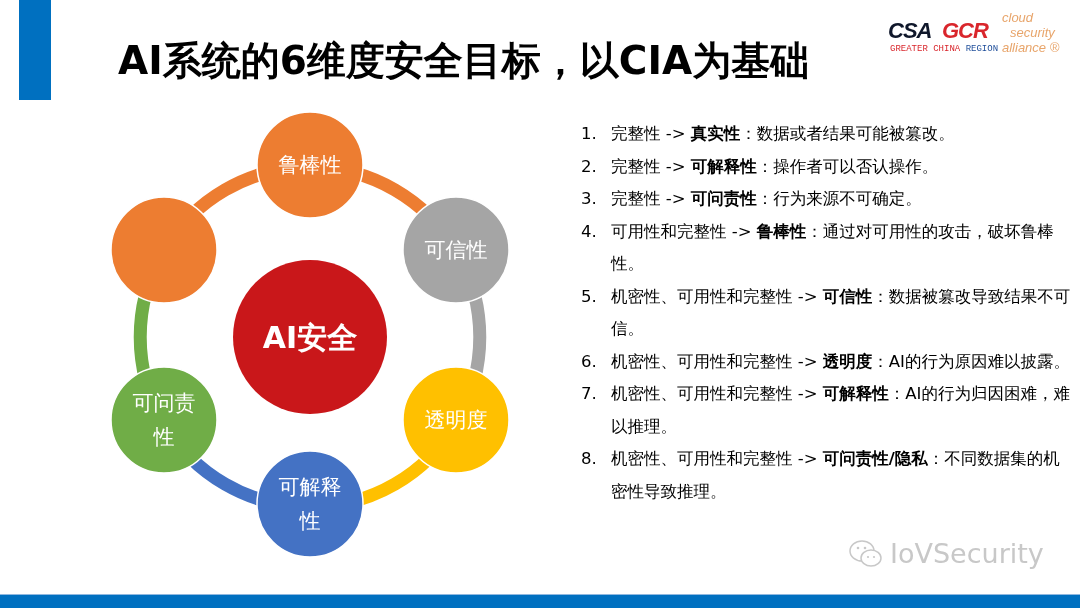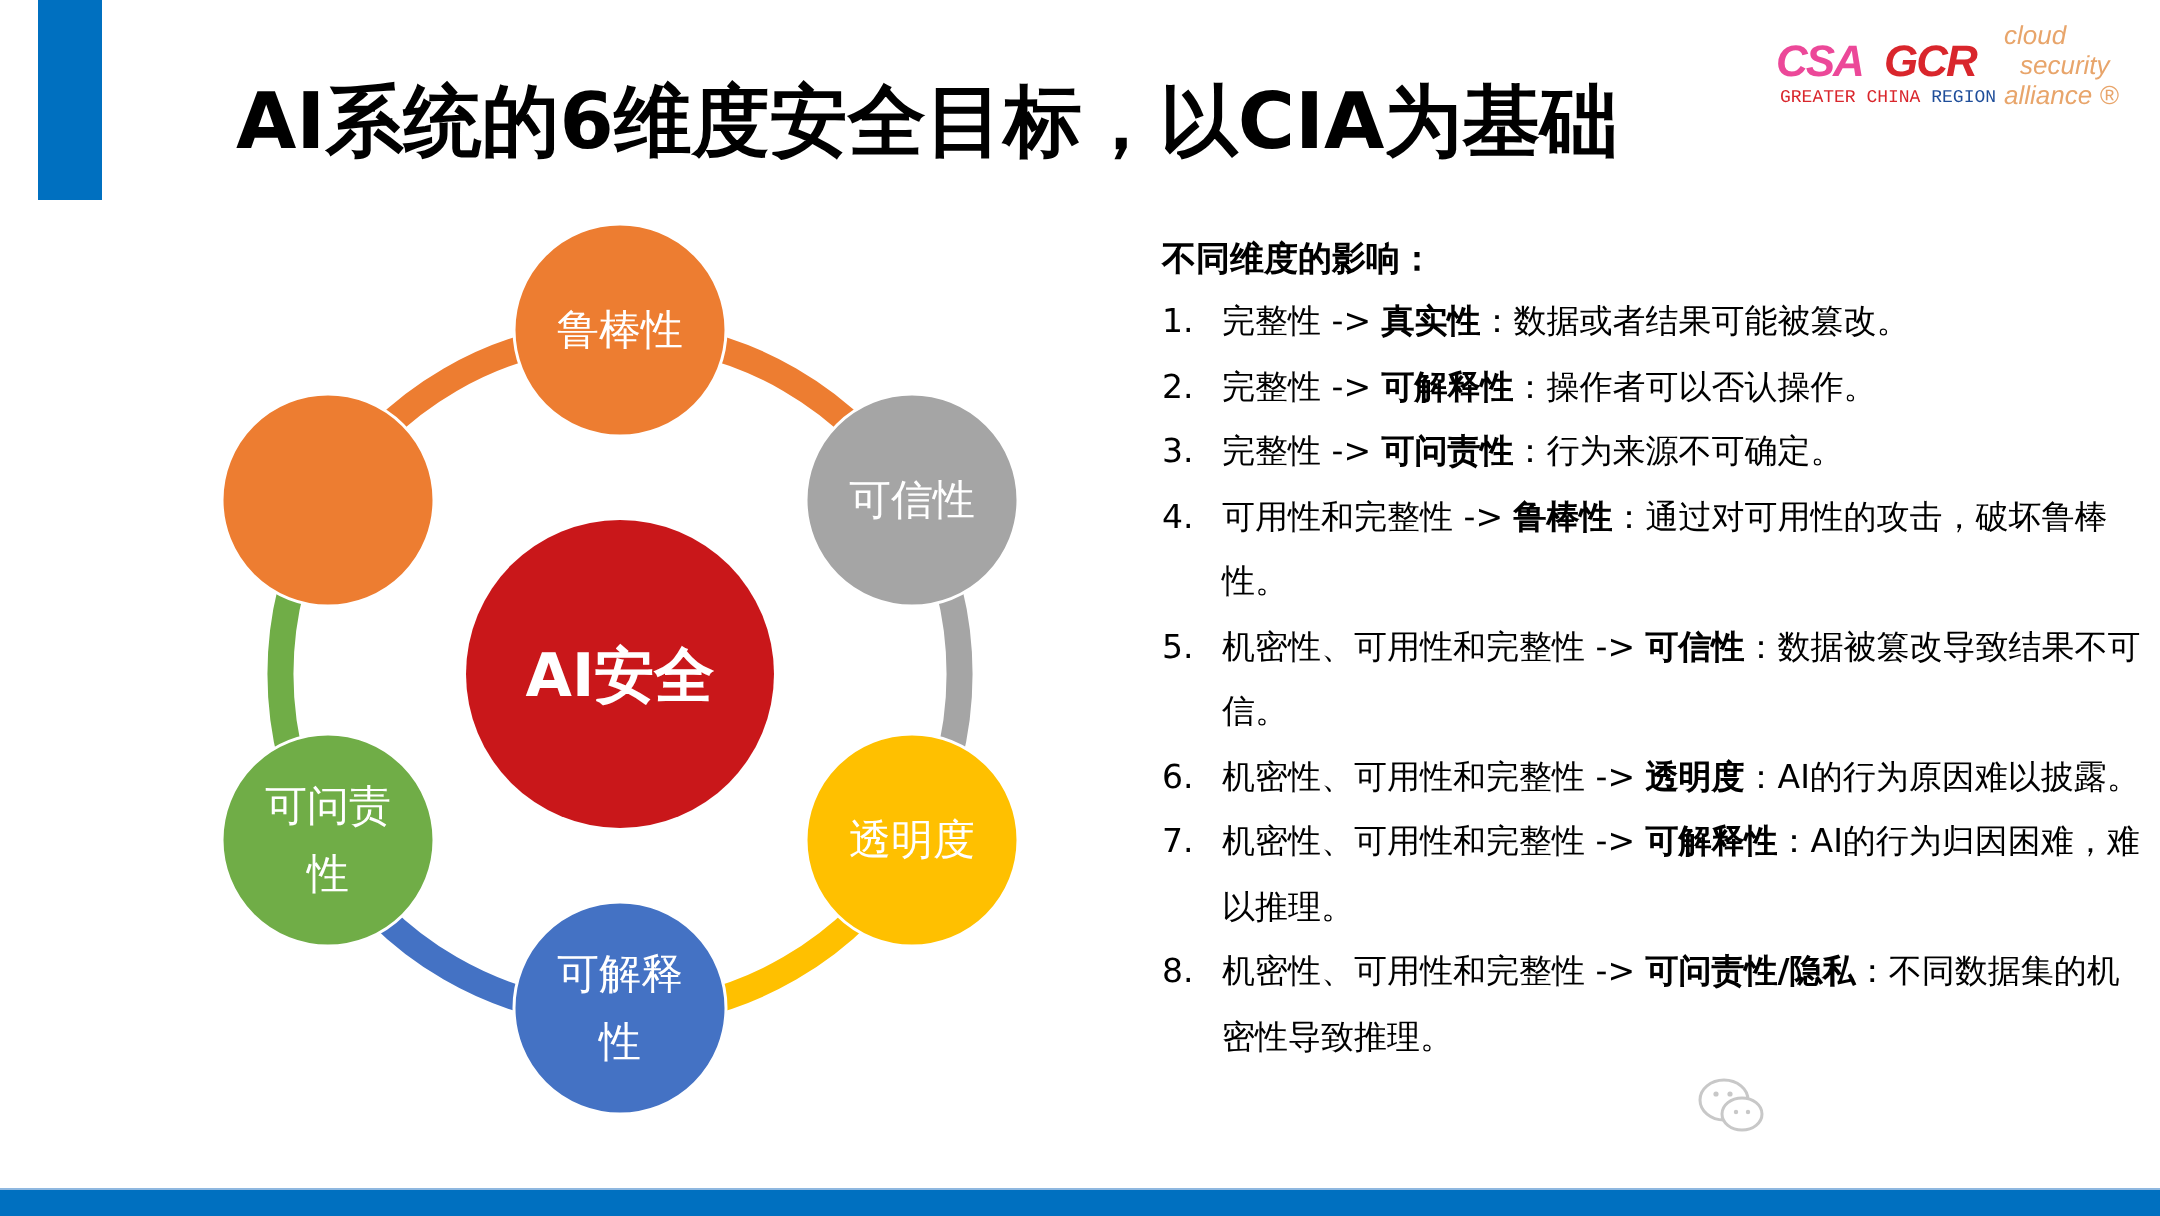--- a/index.html
+++ b/index.html
@@ -1,21 +1,21 @@
 <!DOCTYPE html>
 <html><head>
 <meta charset="utf-8">
 <style>
   html, body { margin:0; padding:0; }
   body { width:1080px; height:608px; position:relative; overflow:hidden; background:#ffffff;
          font-family:"DejaVu Sans","Liberation Sans",sans-serif; }
   .accent-bar { position:absolute; left:19px; top:0; width:32px; height:100px; background:#0070C0; }
   .title { position:absolute; left:118px; top:34px; font-size:39px; font-weight:bold; color:#000; letter-spacing:0px; white-space:nowrap; }
   .logo { position:absolute; left:888px; top:10px; width:180px; height:50px; }
-  .logo .csa { position:absolute; left:0; top:8px; font-size:22px; font-weight:bold; font-style:italic; color:#ec4899; letter-spacing:-1px; font-family:"Liberation Sans",sans-serif; }
+  .logo .csa { position:absolute; left:0; top:8px; font-size:22px; font-weight:bold; font-style:italic; color:#0f172a; letter-spacing:-1px; font-family:"Liberation Sans",sans-serif; }
   .logo .gcr { position:absolute; left:54px; top:8px; font-size:22px; font-weight:bold; font-style:italic; color:#D9262C; letter-spacing:-1px; font-family:"Liberation Sans",sans-serif; }
   .logo .region { position:absolute; left:2px; top:34px; font-size:9px; color:#D9262C; white-space:nowrap; font-family:Liberation Mono, monospace; }
   .logo .region span.b { color:#1F4E9A; }
   .logo .tag { position:absolute; left:114px; top:0; font-size:13px; color:#E8A56B; font-style:italic; line-height:15px; font-family:"Liberation Sans",sans-serif; }
   .logo .tag div:nth-child(2) { padding-left:8px; }
   .diagram { position:absolute; left:0; top:0; width:600px; height:600px; }
   .node-label { position:absolute; color:#fff; font-size:21px; text-align:center; line-height:34px; display:flex; align-items:center; justify-content:center; }
   .center-label { position:absolute; color:#fff; font-size:30px; font-weight:bold; text-align:center; }
   .list { position:absolute; left:581px; top:118px; width:490px; color:#000; }
   .list-heading { font-size:17px; font-weight:bold; margin-bottom:4px; }
@@ -62,21 +62,20 @@
   </svg>
   <div class="center-label" style="left:233px;top:318px;width:154px;">AI安全</div>
   <div class="node-label" style="left:262px;top:148px;width:96px;height:34px;">鲁棒性</div>
   <div class="node-label" style="left:408px;top:233px;width:96px;height:34px;">可信性</div>
   <div class="node-label" style="left:408px;top:403px;width:96px;height:34px;">透明度</div>
   <div class="node-label" style="left:272px;top:470px;width:76px;height:68px;">可解释性</div>
   <div class="node-label" style="left:126px;top:386px;width:76px;height:68px;">可问责性</div>
 </div>
 
 <div class="list">
-  <div class="list-heading">不同维度的影响：</div>
   <ol>
     <li><span class="num">1.</span><span>完整性 -&gt; </span><b>真实性</b><span>：数据或者结果可能被篡改。</span></li>
     <li><span class="num">2.</span><span>完整性 -&gt; </span><b>可解释性</b><span>：操作者可以否认操作。</span></li>
     <li><span class="num">3.</span><span>完整性 -&gt; </span><b>可问责性</b><span>：行为来源不可确定。</span></li>
     <li><span class="num">4.</span><span>可用性和完整性 -&gt; </span><b>鲁棒性</b><span>：通过对可用性的攻击，破坏鲁棒性。</span></li>
     <li><span class="num">5.</span><span>机密性、可用性和完整性 -&gt; </span><b>可信性</b><span>：数据被篡改导致结果不可信。</span></li>
     <li><span class="num">6.</span><span>机密性、可用性和完整性 -&gt; </span><b>透明度</b><span>：AI的行为原因难以披露。</span></li>
     <li><span class="num">7.</span><span>机密性、可用性和完整性 -&gt; </span><b>可解释性</b><span>：AI的行为归因困难，难以推理。</span></li>
     <li><span class="num">8.</span><span>机密性、可用性和完整性 -&gt; </span><b>可问责性/隐私</b><span>：不同数据集的机密性导致推理。</span></li>
   </ol>
@@ -84,15 +83,16 @@
 
 <div class="watermark">
   <svg width="36" height="30" viewBox="0 0 36 30">
     <ellipse cx="14" cy="12" rx="12" ry="10" fill="none" stroke="#c8c8c8" stroke-width="1.5"></ellipse>
     <ellipse cx="23" cy="19" rx="10" ry="8" fill="#fff" stroke="#c8c8c8" stroke-width="1.5"></ellipse>
     <circle cx="10" cy="9" r="1.3" fill="#c8c8c8"></circle>
       <circle cx="17" cy="9" r="1.3" fill="#c8c8c8"></circle>
     <circle cx="20" cy="18" r="1.1" fill="#c8c8c8"></circle>
       <circle cx="26" cy="18" r="1.1" fill="#c8c8c8"></circle>
   </svg>
+  <span>IoVSecurity</span>
 </div>
 
 <div class="bottom-bar"></div>
 
 </body></html>

